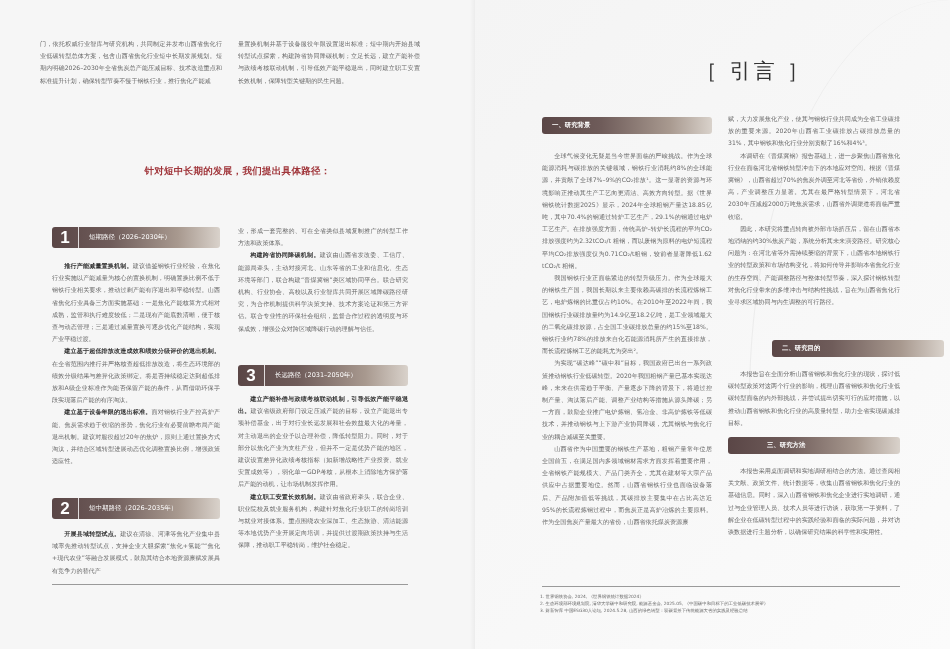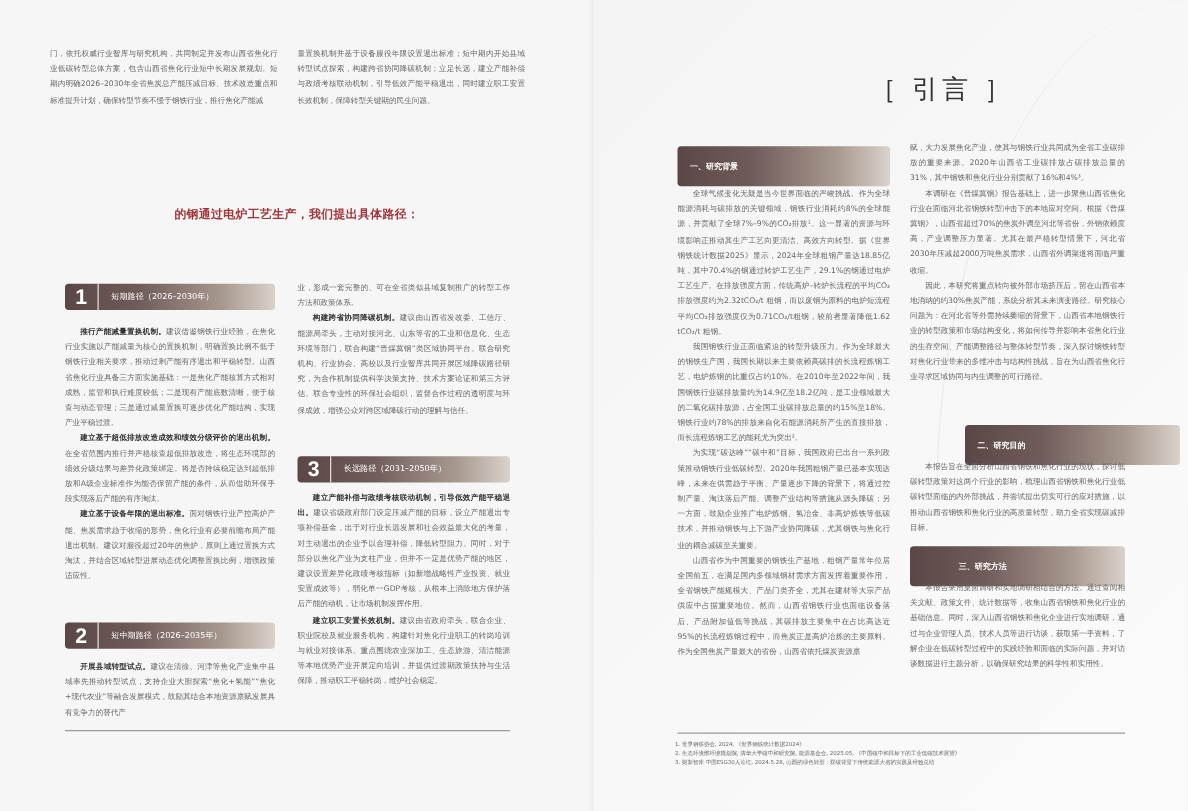--- a/index.html
+++ b/index.html
@@ -27,21 +27,21 @@
     font-size: 9.5px; font-weight: bold; color: #a0353a; letter-spacing: 0.3px; }
 
   .path-bar { position: absolute; height: 21px; border-radius: 3px;
     background: linear-gradient(90deg, #5a4646 0%, #6f5c5a 35%, #a8998f 75%, #d9d2cb 100%);
     display: flex; align-items: center; color: #fff; }
   .path-num { width: 26px; height: 21px; display: flex; align-items: center; justify-content: center;
     font-size: 17px; font-weight: bold; border-right: 1px solid rgba(255,255,255,0.8); color: #fff;
     font-family: "Liberation Sans", sans-serif; }
   .path-label { padding-left: 10px; font-size: 6.5px; color: #fff; }
 
-  .sec-bar { position: absolute; height: 32px; border-radius: 3px;
+  .sec-bar { position: absolute; height: 17px; border-radius: 3px;
     background: linear-gradient(90deg, #5a4646 0%, #6f5c5a 35%, #a8998f 75%, #d9d2cb 100%);
     display: flex; align-items: center; padding-left: 10px; box-sizing: border-box;
     color: #fff; font-size: 6.4px; font-weight: bold; }
 
   .title-bracket { position: absolute; left: 660px; top: 57px; font-size: 21px; color: #333;
     font-family: "DejaVu Serif", "Liberation Serif", serif; letter-spacing: 3px; margin-left: 36px; }
 
   .rule { position: absolute; height: 1px; background: #9a9a9a; }
   .footnotes { position: absolute; left: 540px; top: 593px; font-size: 4.4px; line-height: 7px; color: #666; }
 </style>
@@ -49,21 +49,21 @@
 <body>
 
 <div class="page page-left">
   <div class="col" style="left:40px; top:38px; width:182px;">
     <p class="noindent">门，依托权威行业智库与研究机构，共同制定并发布山西省焦化行业低碳转型总体方案，包含山西省焦化行业短中长期发展规划。短期内明确2026–2030年全省焦炭总产能压减目标、技术改造重点和标准提升计划，确保转型节奏不慢于钢铁行业，推行焦化产能减</p>
   </div>
   <div class="col" style="left:238px; top:38px; width:182px;">
     <p class="noindent">量置换机制并基于设备服役年限设置退出标准；短中期内开始县域转型试点探索，构建跨省协同降碳机制；立足长远，建立产能补偿与政绩考核联动机制，引导低效产能平稳退出，同时建立职工安置长效机制，保障转型关键期的民生问题。</p>
   </div>
 
-  <div class="headline">的钢通过电炉工艺生产，我们提出具体路径：</div>
+  <div class="headline">针对短中长期的发展，我们提出具体路径：</div>
 
   <div class="path-bar" style="left:52px; top:227px; width:168px;">
     <div class="path-num">1</div>
     <div class="path-label">短期路径（2026–2030年）</div>
   </div>
 
   <div class="col" style="left:52px; top:260px; width:168px;">
     <p><b>推行产能减量置换机制。</b><span>建议借鉴钢铁行业经验，在焦化行业实施以产能减量为核心的置换机制，明确置换比例不低于钢铁行业相关要求，推动过剩产能有序退出和平稳转型。山西省焦化行业具备三方面实施基础：一是焦化产能核算方式相对成熟，监管和执行难度较低；二是现有产能底数清晰，便于核查与动态管理；三是通过减量置换可逐步优化产能结构，实现产业平稳过渡。</span></p>
     <p><b>建立基于超低排放改造成效和绩效分级评价的退出机制。</b><span>在全省范围内推行并严格核查超低排放改造，将生态环境部的绩效分级结果与差异化政策绑定。将是否持续稳定达到超低排放和A级企业标准作为能否保留产能的条件，从而借助环保手段实现落后产能的有序淘汰。</span></p>
     <p><b>建立基于设备年限的退出标准。</b><span>面对钢铁行业产控高炉产能、焦炭需求趋于收缩的形势，焦化行业有必要前瞻布局产能退出机制。建议对服役超过20年的焦炉，原则上通过置换方式淘汰，并结合区域转型进展动态优化调整置换比例，增强政策适应性。</span></p>

